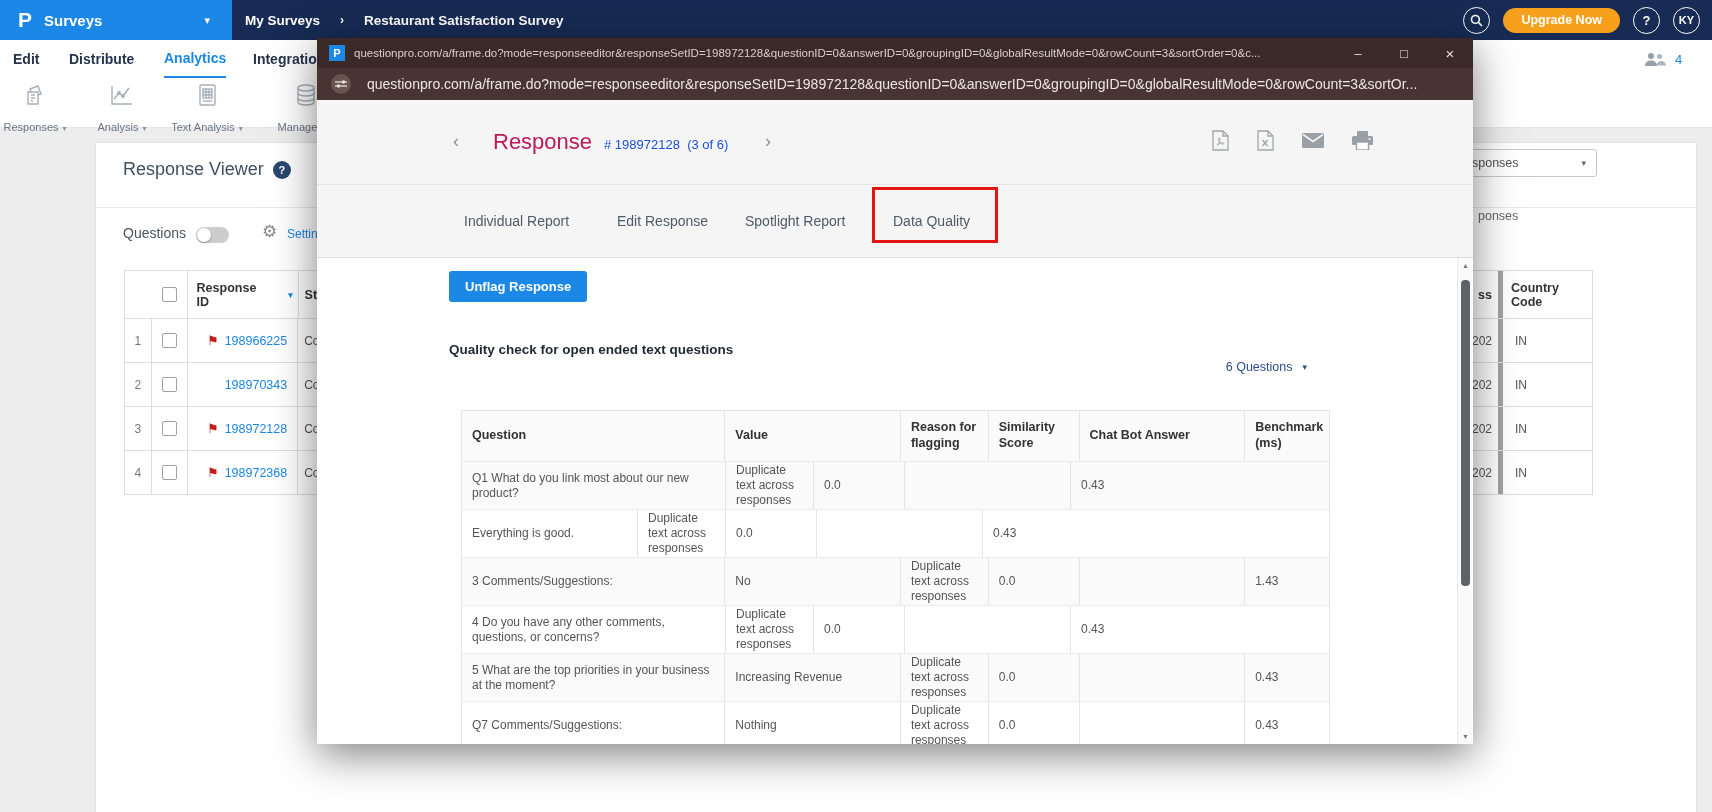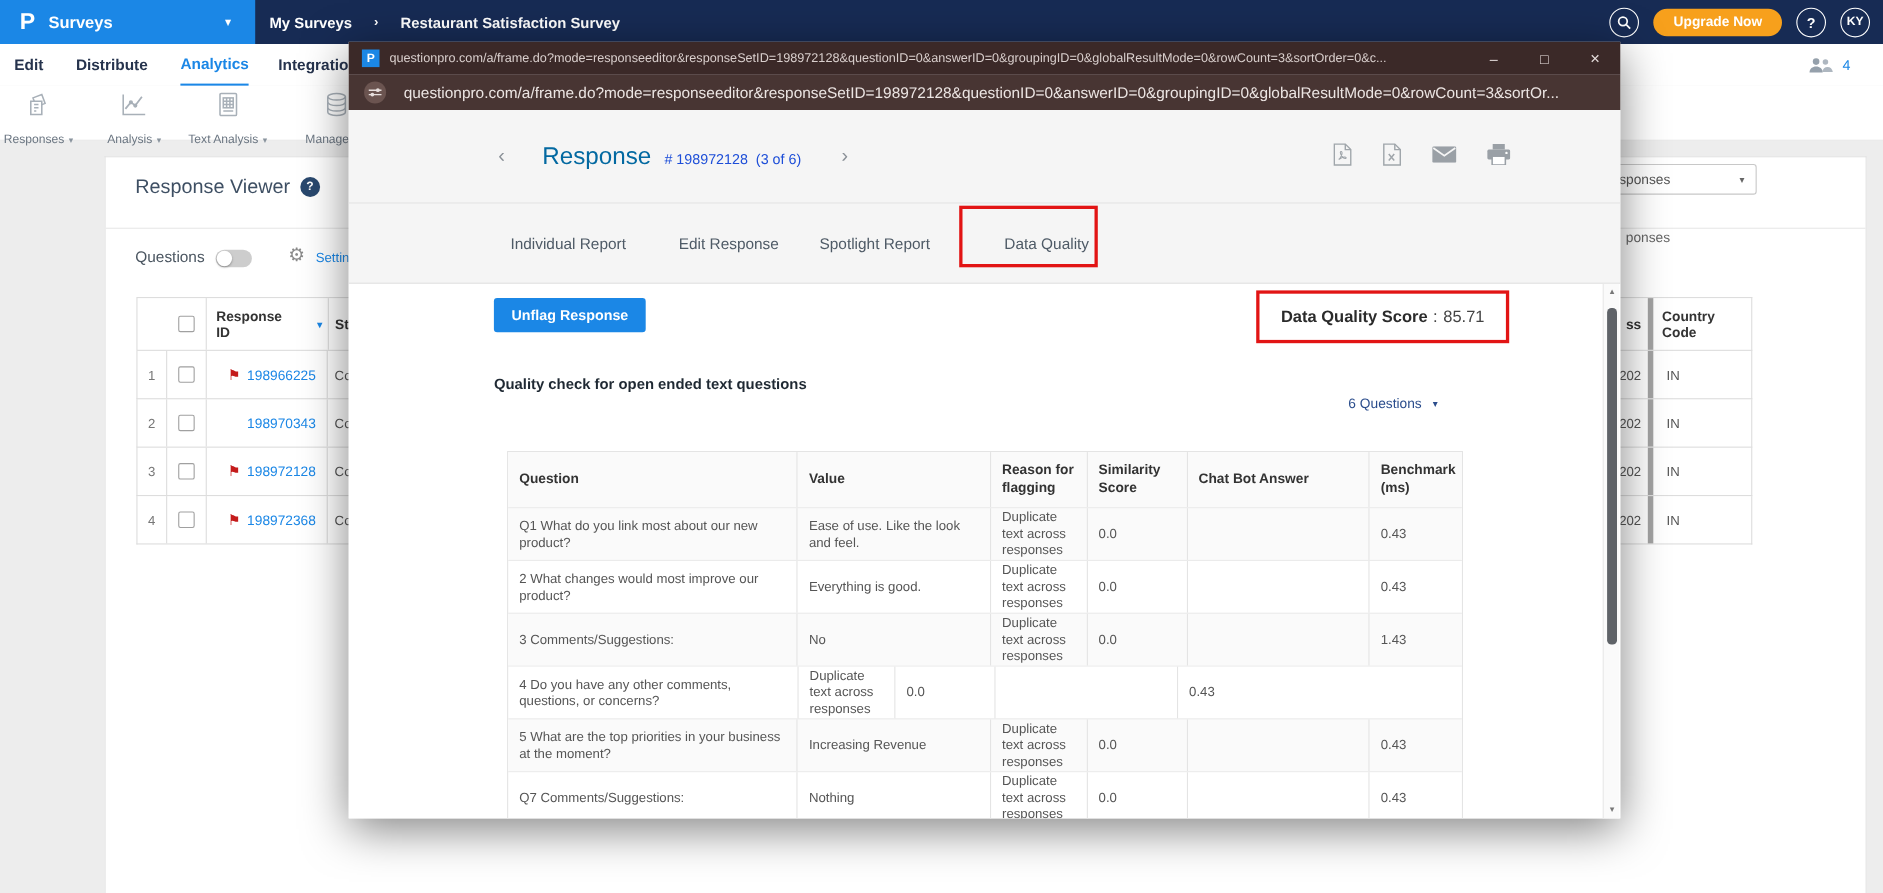--- a/index.html
+++ b/index.html
@@ -80,21 +80,21 @@
   .wtitle { margin-left:9px; font-size:11.5px; color:#d9cfcd; white-space:nowrap; overflow:hidden; text-overflow:ellipsis; max-width:965px; }
   .wbtns { position:absolute; right:0; top:0; height:30px; display:flex; }
   .wbtn { width:46px; height:30px; display:flex; align-items:center; justify-content:center; color:#e6dedd; font-size:13px; }
   .murlbar { position:absolute; left:0; top:30px; width:100%; height:32px; background:#483533; display:flex; align-items:center; }
   .siteic { width:20px; height:20px; border-radius:50%; background:#6b5450; margin-left:14px; display:flex; align-items:center; justify-content:center; }
   .urltxt { margin-left:16px; font-size:14px; color:#ece5e3; white-space:nowrap; overflow:hidden; max-width:1080px; }
 
   .mheader { position:absolute; left:0; top:62px; width:100%; height:84px; background:#f5f5f5; }
   .mh-chevl { position:absolute; left:136px; top:31px; font-size:18px; color:#8a9097; }
   .mh-chevr { position:absolute; left:448px; top:31px; font-size:18px; color:#8a9097; }
-  .mh-title { position:absolute; left:176px; top:29px; font-size:22px; color:#0369a1; }
+  .mh-title { position:absolute; left:176px; top:29px; font-size:22px; color:#be185d; }
   .mh-meta  { position:absolute; left:287px; top:37px; font-size:13px; color:#1d4ed8; }
   .mh-icons { position:absolute; right:100px; top:30px; display:flex; gap:28px; align-items:center; }
 
   .mtabs { position:absolute; left:0; top:146px; width:100%; height:74px; background:#f5f5f5; border-top:1px solid #e3e3e3; border-bottom:1px solid #dcdcdc; }
   .mtab { position:absolute; top:0; height:100%; display:flex; align-items:center; font-size:14px; color:#4e5a66; }
   .redbox-tab { position:absolute; left:555px; top:2px; width:126px; height:56px; border:3px solid #e21414; pointer-events:none; }
 
   .mcontent { position:absolute; left:0; top:220px; width:100%; height:486px; background:#fff; overflow:hidden; }
   .unflag { position:absolute; left:132px; top:13px; height:31px; padding:0 16px; background:#1b87e6; border-radius:3px; color:#fff; font-size:13px; font-weight:bold; display:flex; align-items:center; border:none; }
   .scorebox { position:absolute; left:825px; top:6px; width:230px; height:48px; border:3px solid #e21414; background:#fff; display:flex; align-items:center; justify-content:center; gap:5px; font-size:15px; color:#444; }
@@ -371,60 +371,53 @@
               <circle cx="17.5" cy="8" r="1.1" fill="#fff"></circle>
             </svg>
         </span>
       </div>
     </div>
 
     <div class="mtabs">
       <div class="mtab" style="left:300px;">Edit Response</div>
       <div class="mtab" style="left:147px;">Individual Report</div>
       <div class="mtab" style="left:428px;">Spotlight Report</div>
-      <div class="mtab" style="left:596px;">Data Quality</div>
+      <div class="mtab" style="left:576px;">Data Quality</div>
       <div class="redbox-tab"></div>
     </div>
 
     <div class="mcontent">
       <button class="unflag">Unflag Response</button>
 
-      <div class="scorebox">
-        <span class="sl">Data Quality Score</span>
-        <span>:</span>
-        <span>85.71</span>
-      </div>
 
       <div class="sectitle">Quality check for open ended text questions</div>
 
       <div class="qfilter">
         <span>6 Questions</span>
         <span class="fc">▾</span>
       </div>
 
       <div class="mtable">
         <div class="mtr h">
           <div class="mtd c0">Question</div>
           <div class="mtd c1">Value</div>
           <div class="mtd c2">Reason for flagging</div>
           <div class="mtd c3">Similarity Score</div>
           <div class="mtd c4">Chat Bot Answer</div>
           <div class="mtd c5">Benchmark (ms)</div>
         </div>
 
         <div class="mtr odd">
           <div class="mtd c0">Q1 What do you link most about our new product?</div>
-          <div class="mtd c1">Ease of use. Like the look and feel.</div>
           <div class="mtd c2">Duplicate text across responses</div>
           <div class="mtd c3">0.0</div>
           <div class="mtd c4"></div>
           <div class="mtd c5">0.43</div>
         </div>
         <div class="mtr">
-          <div class="mtd c0">2 What changes would most improve our product?</div>
           <div class="mtd c1">Everything is good.</div>
           <div class="mtd c2">Duplicate text across responses</div>
           <div class="mtd c3">0.0</div>
           <div class="mtd c4"></div>
           <div class="mtd c5">0.43</div>
         </div>
         <div class="mtr odd">
           <div class="mtd c0">3 Comments/Suggestions:</div>
           <div class="mtd c1">No</div>
           <div class="mtd c2">Duplicate text across responses</div>

